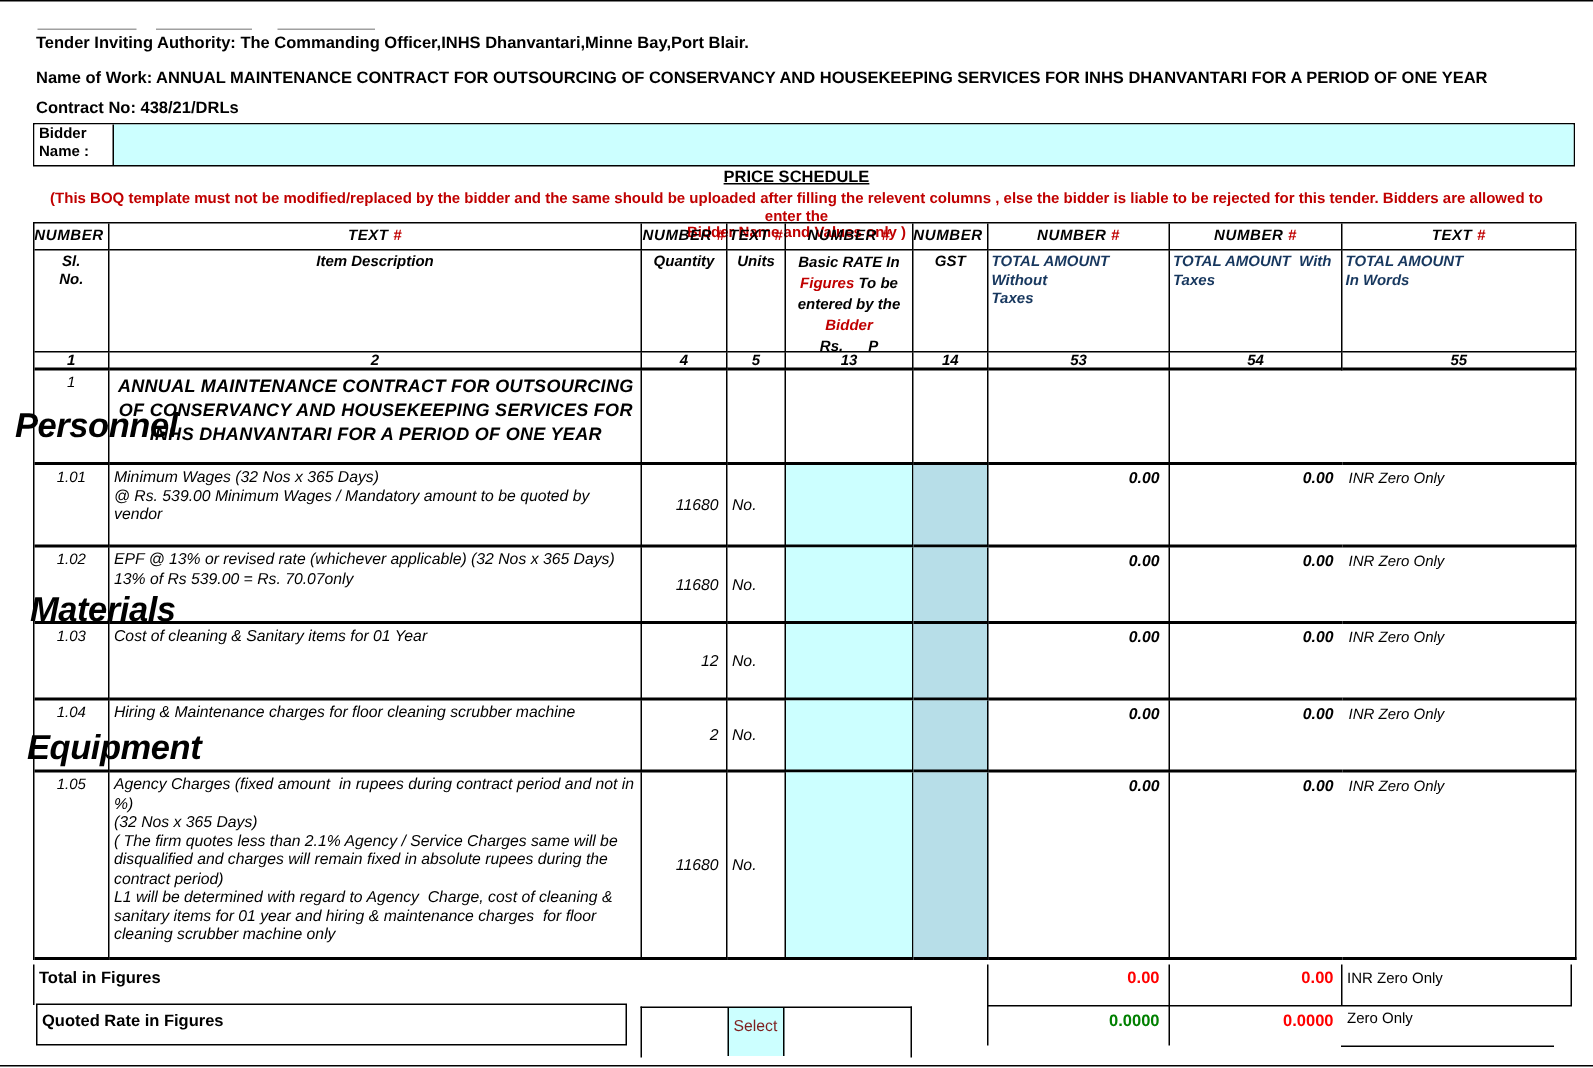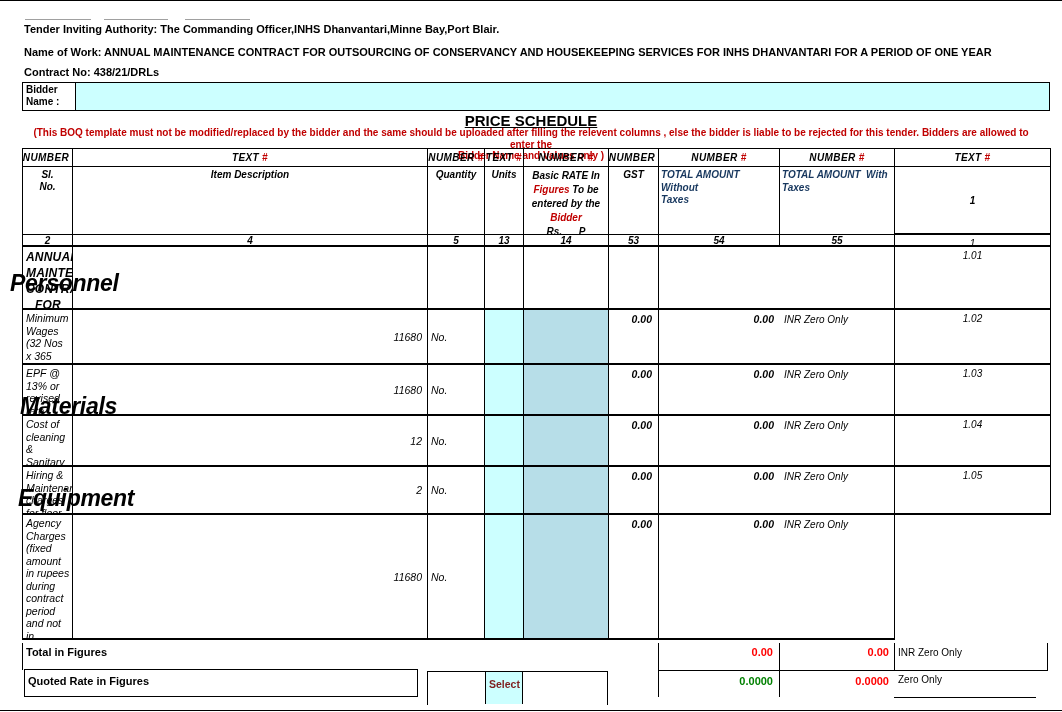--- a/index.html
+++ b/index.html
@@ -11,21 +11,21 @@
   .gray-seg{position:absolute;height:1px;background:#a0a0a0;top:19px;}
   .topline{position:absolute;font-size:11px;font-weight:bold;white-space:nowrap;}
 
   
   .bidder{position:absolute;left:22px;top:82px;width:1026px;height:27px;border:1.5px solid #000;display:flex;}
   .bidder-label{width:49px;border-right:1px solid #000;font-size:10px;font-weight:bold;
                 padding:1px 0 0 3px;line-height:12px;white-space:pre-line;background:#fff;}
   .bidder-input{flex:1;background:#CCFFFF;}
 
   .ps-title{position:absolute;left:0;top:112px;width:1062px;text-align:center;
-            font-size:15px;font-weight:bold;text-decoration:underline;}
+            font-size:11px;font-weight:bold;text-decoration:underline;}
   .warning{position:absolute;left:31px;top:127px;width:1000px;text-align:center;
            font-size:10px;font-weight:bold;color:#C00000;line-height:11.5px;white-space:pre-line;}
 
   
   .tbl{position:absolute;left:22px;top:148px;display:grid;
        grid-template-columns:50px 355px 57px 39px 85px 50px 121px 115px 156px;
        grid-template-rows:18px 68px 12px 63px 55px 51px 51px 48px 125px;
        border-left:1.5px solid #000;border-top:1.5px solid #000;font-style:italic;}
   .c{border-right:1px solid #000;border-bottom:1px solid #000;overflow:hidden;box-sizing:border-box;}
   .hb{border-bottom:2px solid #000;}
@@ -54,21 +54,21 @@
   .vline{position:absolute;width:1px;background:#000;}
   .hline{position:absolute;height:1px;background:#000;}
   .foot-label{position:absolute;font-size:11px;font-weight:bold;white-space:nowrap;}
   .foot-amt{position:absolute;font-size:11px;font-weight:bold;text-align:right;}
   .foot-words{position:absolute;font-size:10px;}
   .qbox{position:absolute;left:24px;top:669px;width:394px;height:28px;border:1.5px solid #000;box-sizing:border-box;}
   .mbox{position:absolute;left:427px;top:671px;width:181px;height:34px;box-sizing:border-box;
         border-left:1.5px solid #000;border-right:1.5px solid #000;border-top:1.5px solid #000;}
   .select-cell{position:absolute;left:485px;top:672px;width:38px;height:32px;background:#CCFFFF;
                border-left:1px solid #000;border-right:1px solid #000;box-sizing:border-box;
-               font-size:10.5px;font-weight:bold;color:#7E1E1E;padding:6px 0 0 3px;}
+               font-size:10.5px;font-weight:normal;color:#7E1E1E;padding:6px 0 0 3px;}
 </style>
 </head>
 <body>
 
 <div class="page">
   <div class="edge" style="top:0;"></div>
   <div class="edge" style="top:710px;"></div>
 
   <div class="gray-seg" style="left:25px;width:66px;"></div>
   <div class="gray-seg" style="left:104px;width:64px;"></div>
@@ -137,20 +137,22 @@
       <div><span class="red">Figures</span><span> To be</span></div>
       <div><span>entered by the</span></div>
       <div><span class="red">Bidder</span></div>
       <div><span>Rs.&nbsp;&nbsp;&nbsp;&nbsp;&nbsp;&nbsp;P</span></div>
     </div>
     <div class="c h2c">GST</div>
     <div class="c h2l pre">TOTAL AMOUNT&nbsp; Without
 Taxes</div>
     <div class="c h2l pre">TOTAL AMOUNT&nbsp; With
 Taxes</div>
+    <div class="c h2l pre">TOTAL AMOUNT
+In Words</div>
 
     <div class="c num hb">1</div>
     <div class="c num hb">2</div>
     <div class="c num hb">4</div>
     <div class="c num hb">5</div>
     <div class="c num hb">13</div>
     <div class="c num hb">14</div>
     <div class="c num hb">53</div>
     <div class="c num hb">54</div>
     <div class="c num hb">55</div>

